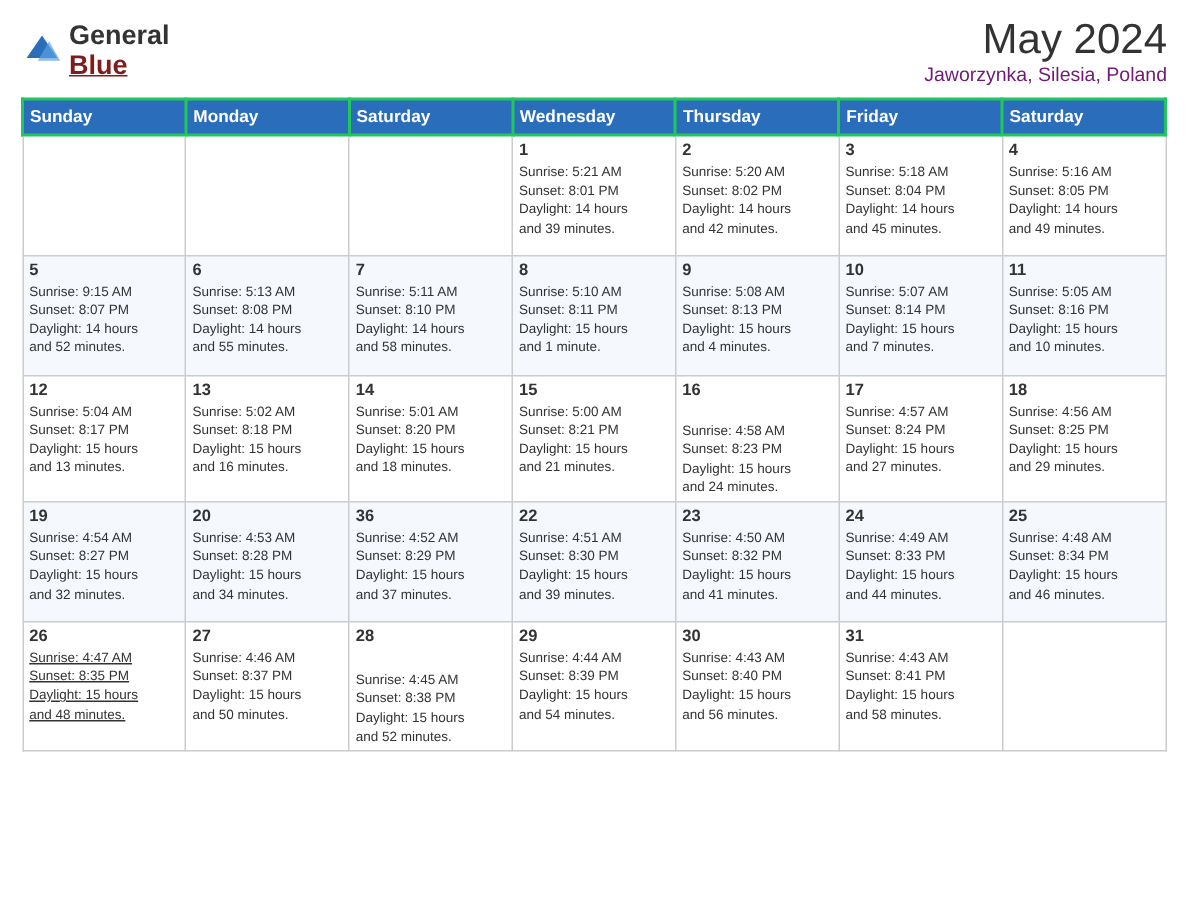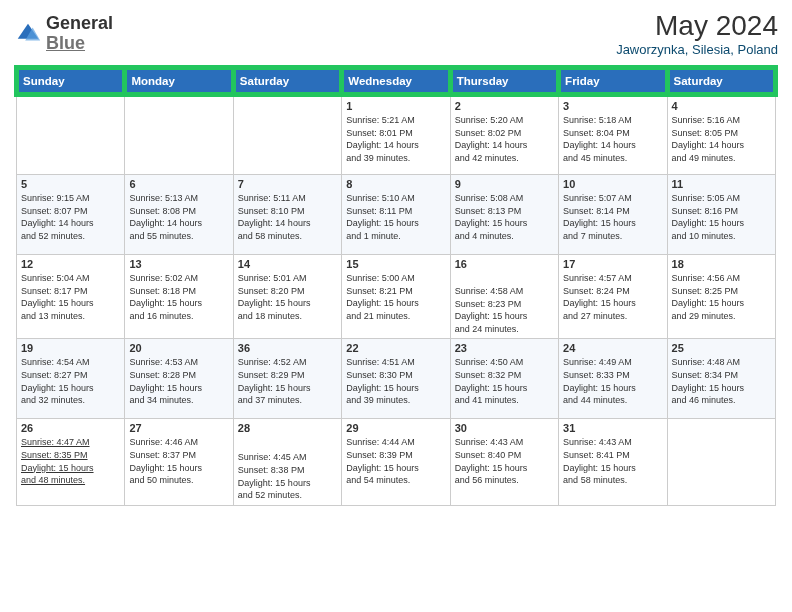--- a/index.html
+++ b/index.html
@@ -26,50 +26,50 @@
       display: flex;
       align-items: center;
       gap: 4px;
     }
     .logo-text {
       font-size: 18px;
       font-weight: bold;
       color: #333;
       line-height: 1.1;
     }
-    .logo-blue { color: #737373; text-decoration: underline; }
+    .logo-blue { color: #7f1d1d; text-decoration: underline; }
     .logo-icon {
       width: 28px;
       height: 28px;
     }
     .title-block {
       text-align: right;
     }
     .main-title {
       font-size: 28px;
       font-weight: normal;
       color: #333;
     }
     .subtitle {
       font-size: 13px;
-      color: #0c4a6e;
+      color: #701a75;
     }
     table {
       width: 100%;
       border-collapse: collapse;
       table-layout: fixed;
     }
     thead tr th {
       background-color: #2a6ebb;
       color: #fff;
       font-size: 11.5px;
       font-weight: bold;
       padding: 5px 4px;
       text-align: left;
-      border: 5px solid #22c55e;
+      border: 2px solid #22c55e;
     }
     tbody tr td {
       border: 1px solid #ccc;
       vertical-align: top;
       padding: 3px 4px;
       font-size: 9.5px;
       color: #333;
       height: 80px;
     }
     tbody tr:nth-child(even) td {

